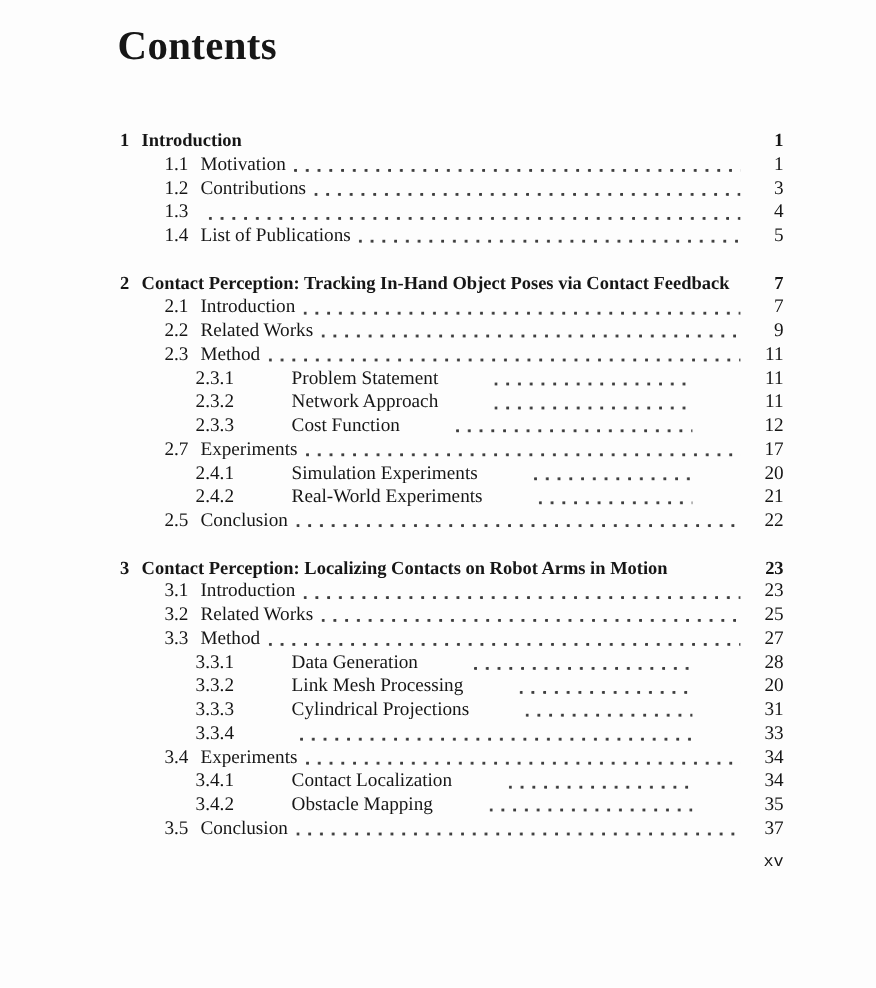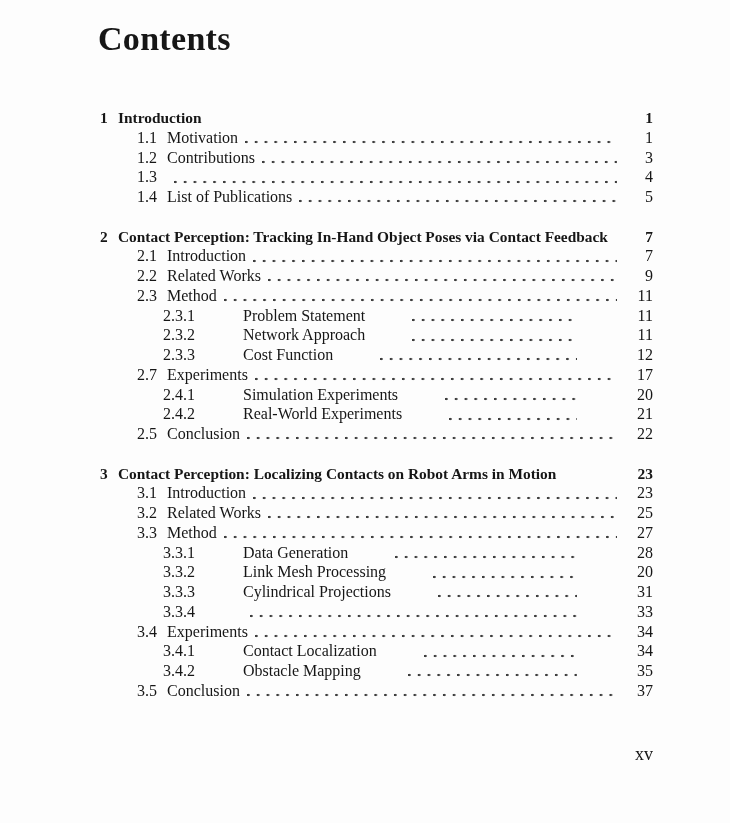--- a/index.html
+++ b/index.html
@@ -56,24 +56,25 @@
     background-position: left bottom;
   }
   .dots.no-dots { background: none; }
   .page-num {
     flex: 0 0 auto;
     width: 34px;
     text-align: right;
   }
   .folio {
     position: absolute;
-    top: 745px;
+    top: 710px;
     right: 77px;
-    font-size: 18px;
+    font-size: 14px;
     line-height: 19px;
+    font-family: Liberation Mono, monospace;
   }
 </style>
 </head>
 <body>
 
 <div class="page">
   <div class="content">
     <h1 class="doc-title">Contents</h1>
     <div>
         <div class="chapter-block">

